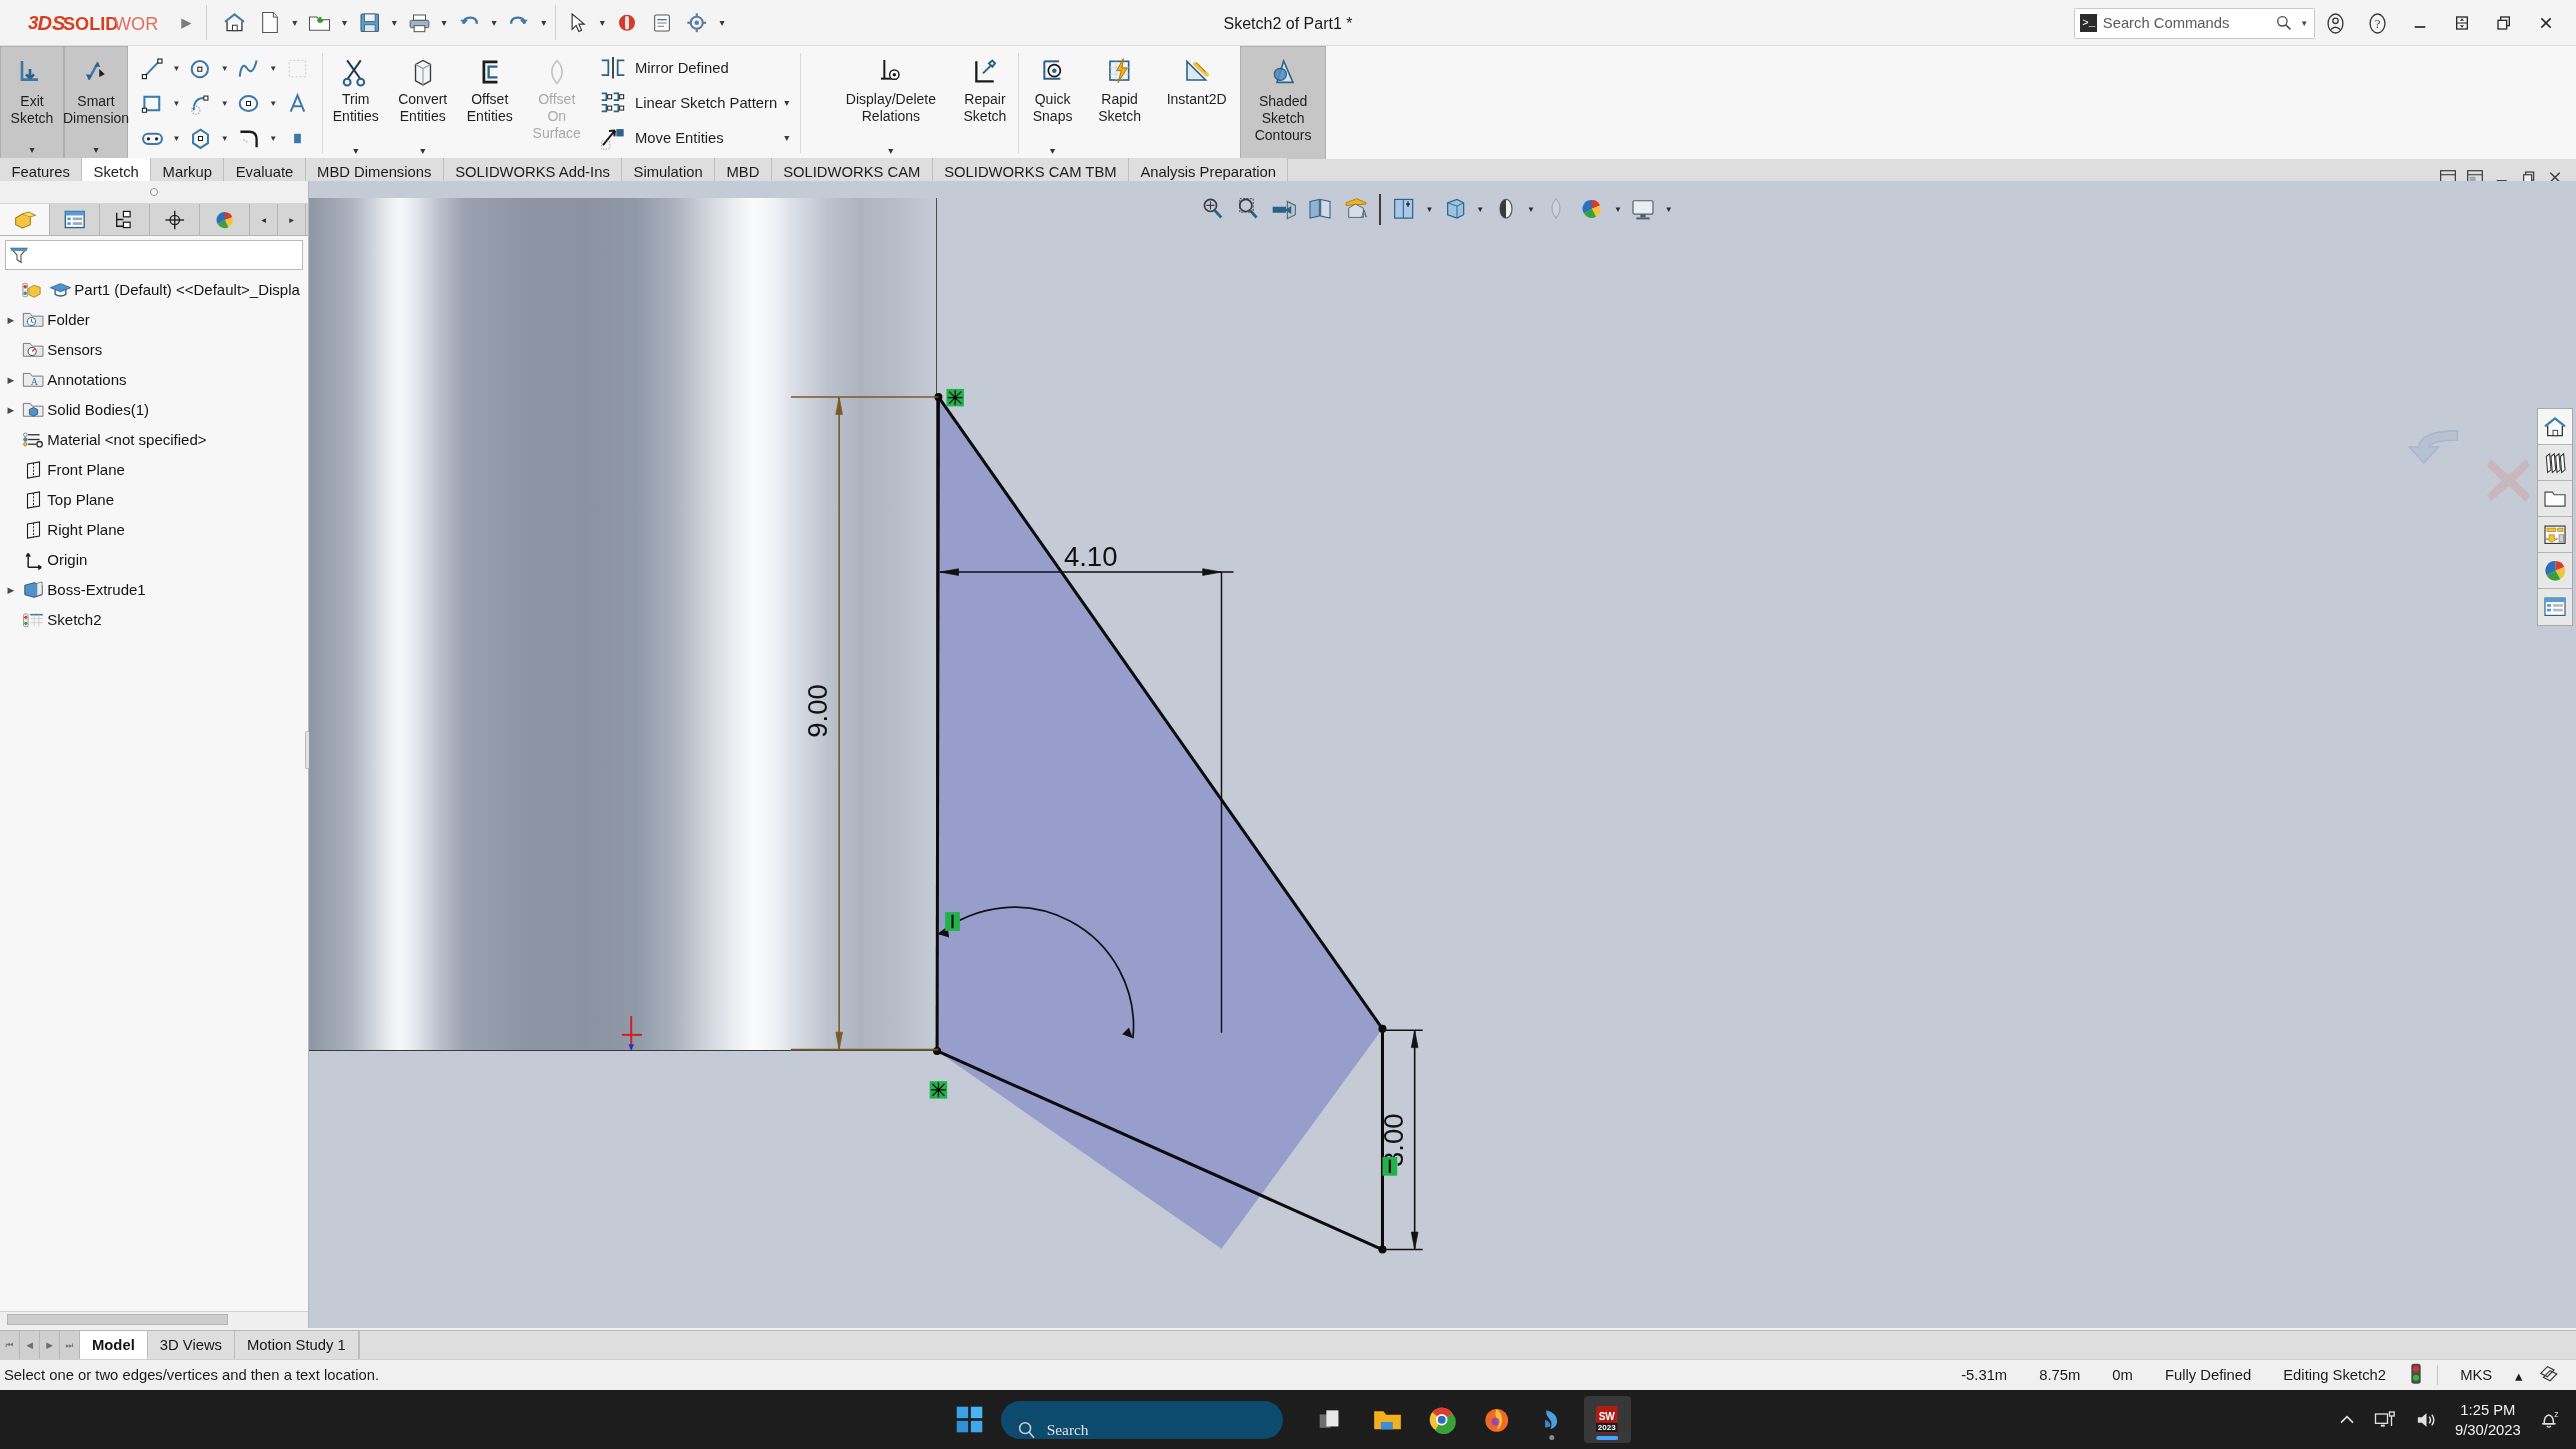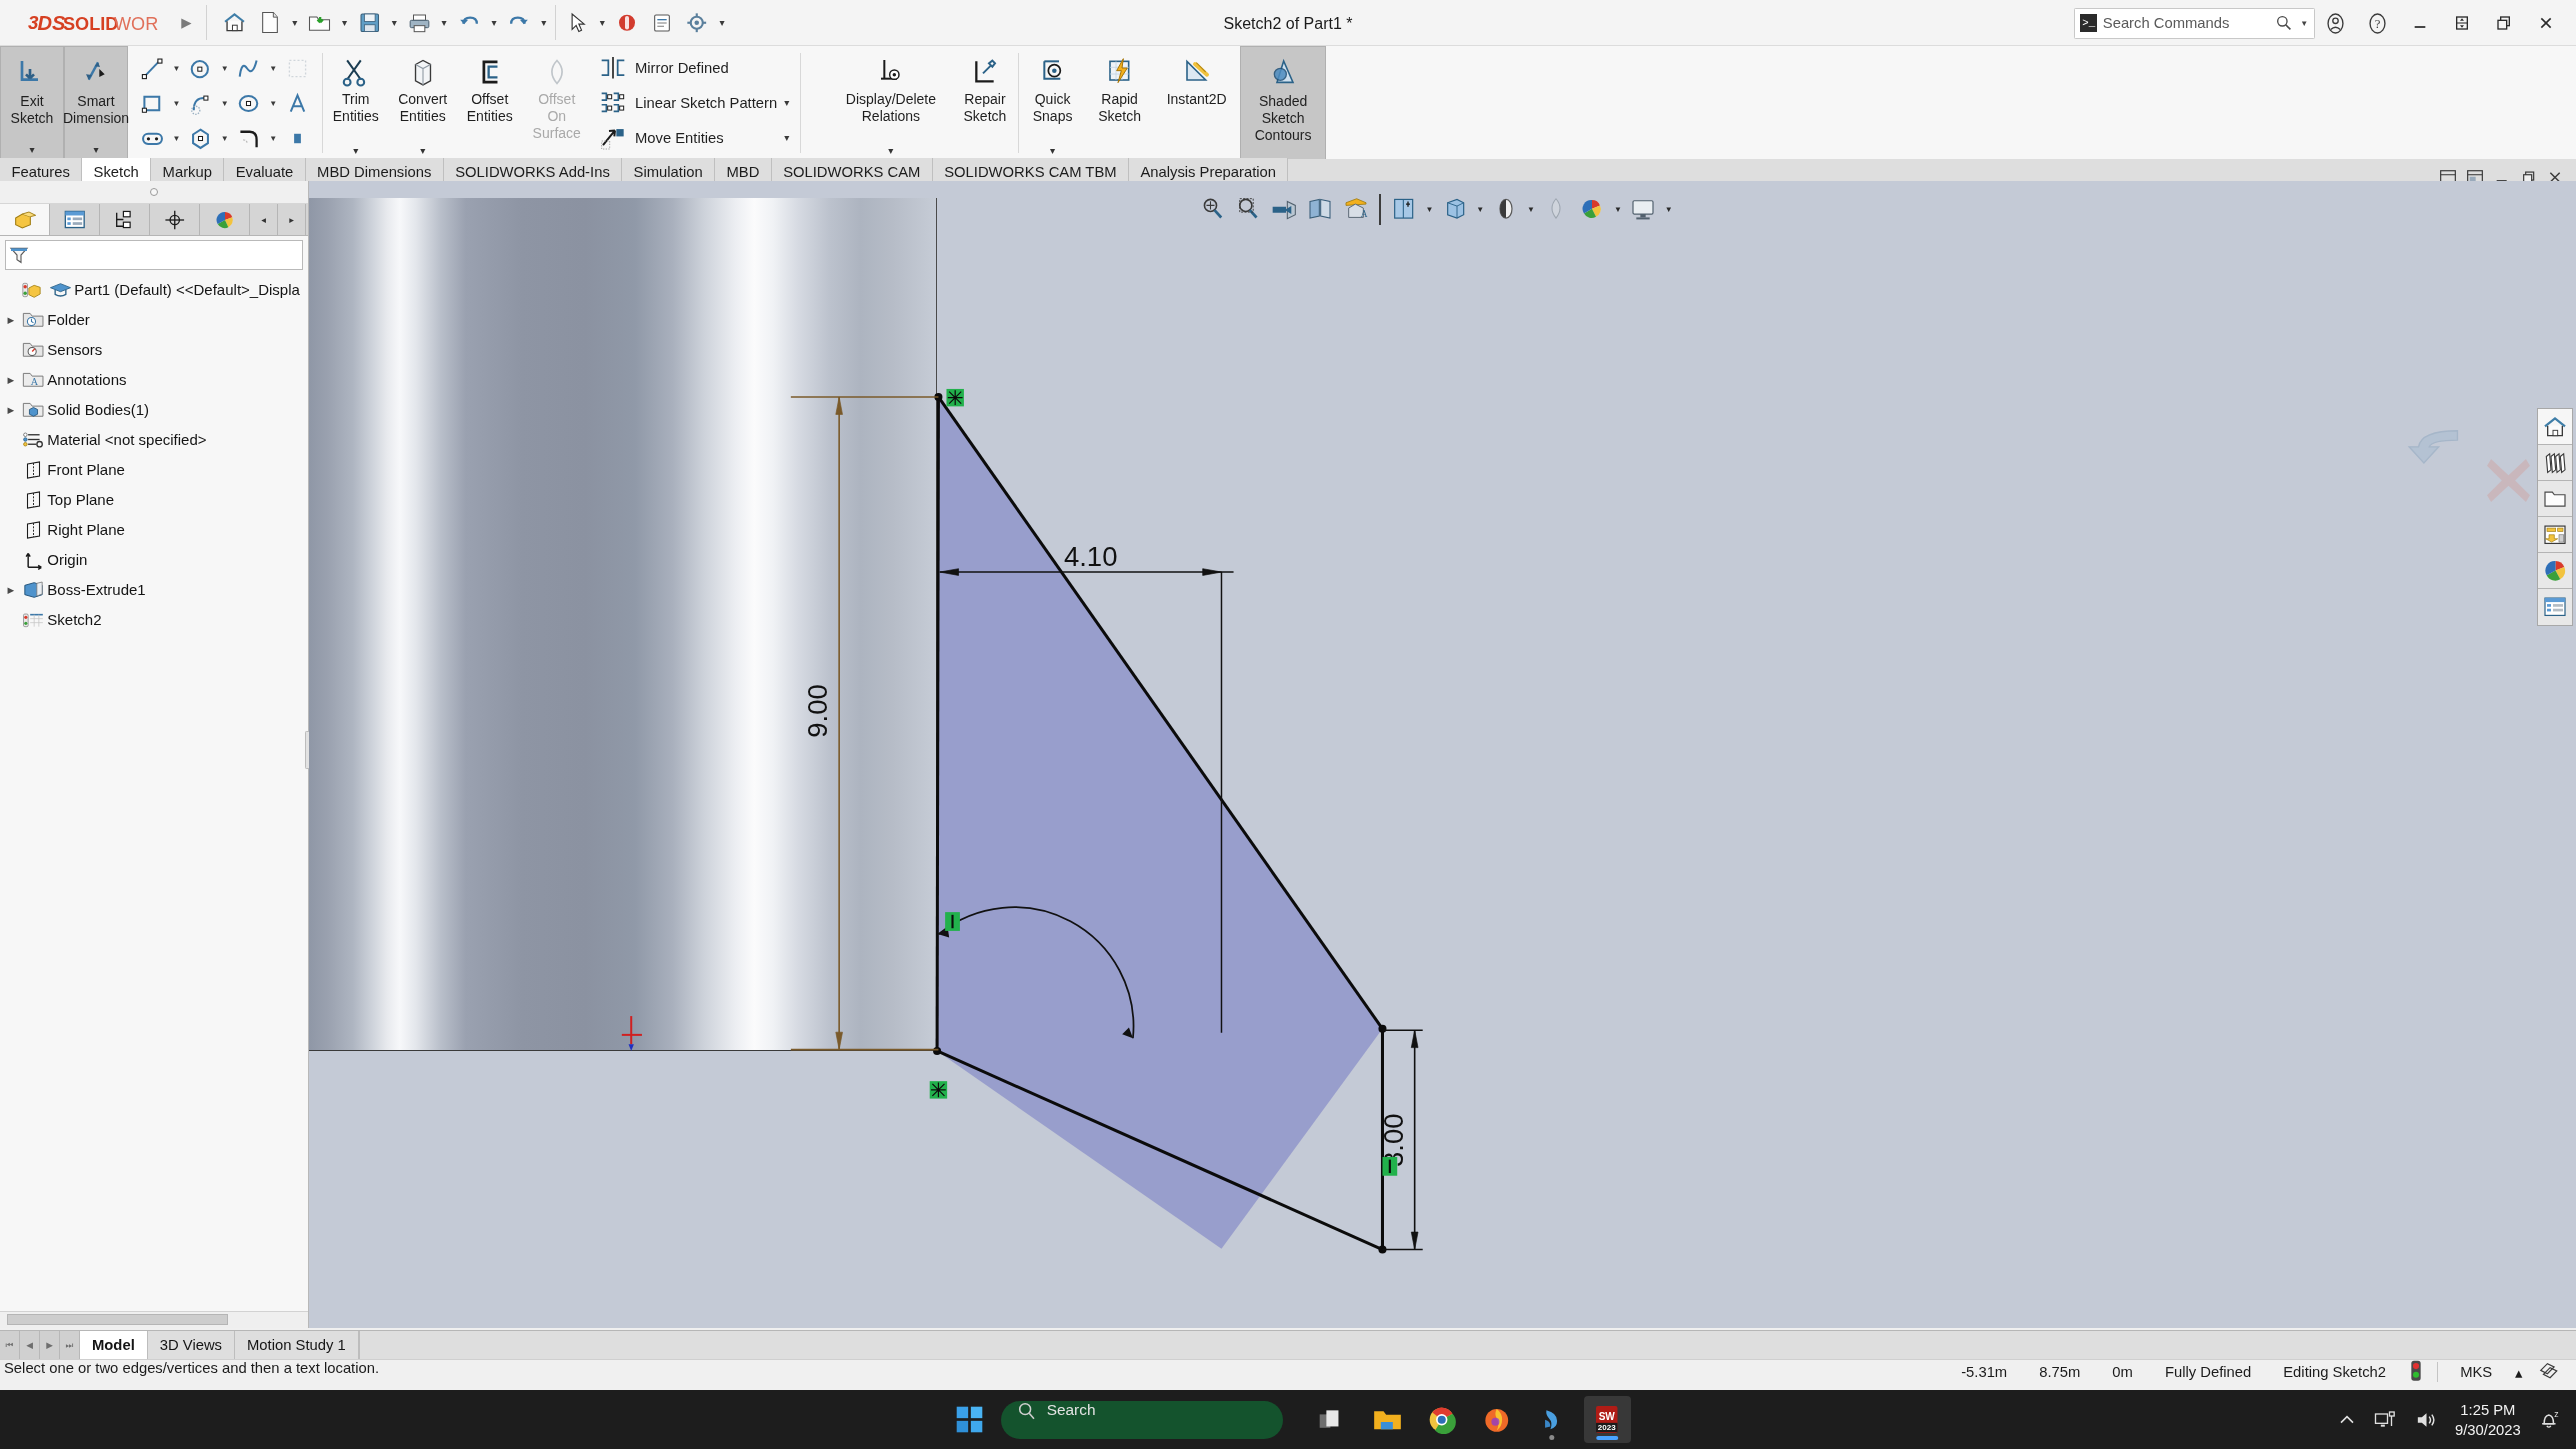--- a/index.html
+++ b/index.html
@@ -168,37 +168,37 @@
   .mb-nav { display:flex; align-items:stretch; }
   .mb-navbtn { width:20px; display:flex;align-items:center;justify-content:center;
      background:#d0d0d0; border-right:0.7px solid #b8b8b8; font-size:8.7px; color:#6e6e6e;}
   .mbtab { padding:0 12px; display:flex;align-items:center; font-size:14.8px; color:#151515;
      border-right:0.7px solid #bdbdbd; background:#dedede; }
   .mbtab.active { background:#fff; font-weight:bold; }
   .mb-rest { flex:1; background:#dedede; border-left:0.7px solid #bdbdbd; }
 
   .statusbar {
     position:absolute; top:1359px; left:0; width:2576px; height:31px;
-    background:#f0f0f0; display:flex; align-items:flex-start; font-size:14.8px; color:#1b1b1b;
+    background:#f0f0f0; display:flex; align-items:center; font-size:14.8px; color:#1b1b1b;
     border-top:0.7px solid #cfcfcf;
   }
   .sb-msg { padding-left:4px; }
   .sb-right { margin-left:auto; display:flex; align-items:center; gap:0px; padding-right:6.7px; }
   .sb-cell { padding:0 16px; white-space:nowrap; }
   .sb-sep { width:0.7px; height:20px; background:#c4c4c4; margin:0 6.7px; }
 
   
   .taskbar {
     position:absolute; top:1390px; left:0; width:2576px; height:59px;
     background:#1d1d1d; display:flex; align-items:center;
   }
   .tb-center { position:absolute; left:946px; display:flex; align-items:center; gap:0px; }
   .tb-start { width:47px;height:47px;display:flex;align-items:center;justify-content:center; }
-  .tb-search { width:282px; height:38px; background:#14532d; border-radius:19px;
-      display:flex; align-items:flex-start; padding-left:16px; gap:10.7px; margin-left:8px; }
+  .tb-search { width:282px; height:38px; background:#0c4a6e; border-radius:19px;
+      display:flex; align-items:flex-end; padding-left:16px; gap:10.7px; margin-left:8px;font-family:Liberation Serif, serif; }
   .tb-search-lbl { color:#e3e3e3; font-size:15.4px; }
   .tb-apps { display:flex; align-items:center; margin-left:25.5px; gap:8px; }
   .tb-app { width:47px;height:47px;display:flex;align-items:center;justify-content:center; position:relative;}
   .tb-app.active { background:#383838; border-radius:4px; }
   .tb-dot { position:absolute; bottom:2.7px; left:50%; transform:translateX(-50%);
       width:5.4px;height:5.4px;border-radius:50%;background:#8a8a8a; }
   .tb-bar { position:absolute; bottom:2.7px; left:50%; transform:translateX(-50%);
       width:21.5px;height:4px;border-radius:2px;background:#4aa3ff; }
   .tray { position:absolute; right:0; display:flex; align-items:center; padding-right:14.8px; gap:17.4px; height:59px;}
   .tray-ico { display:flex;align-items:center;justify-content:center; }

